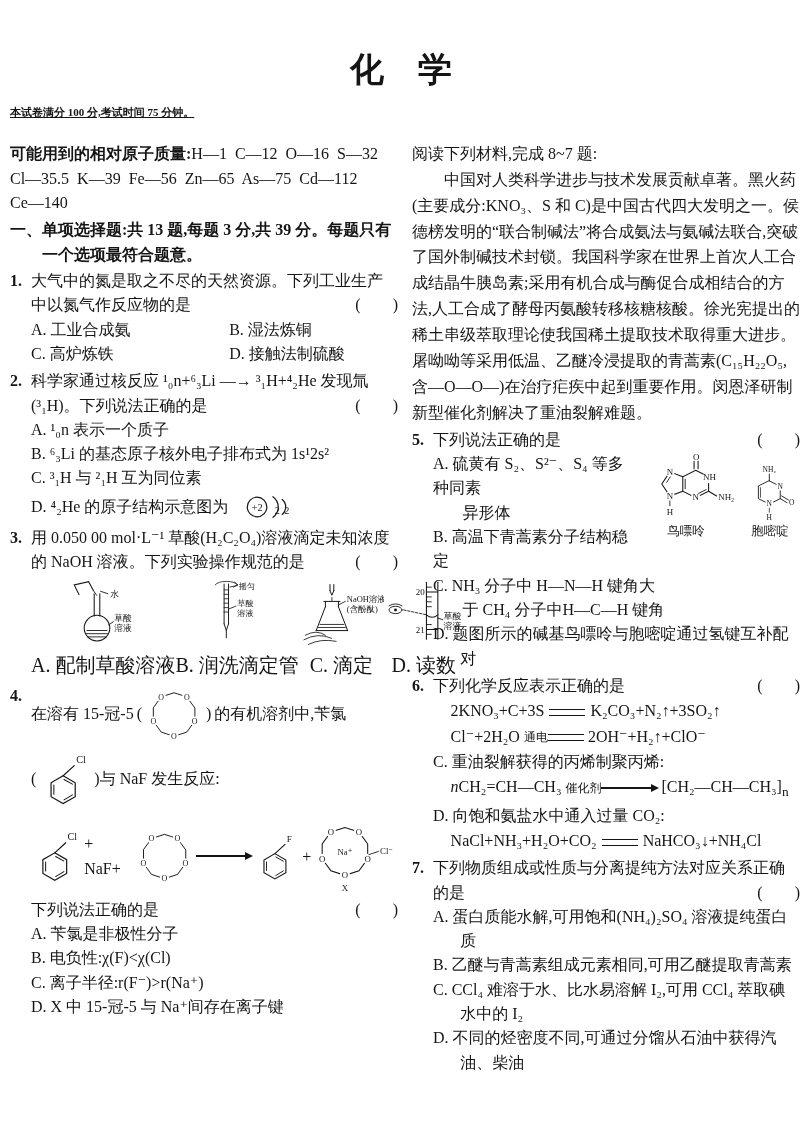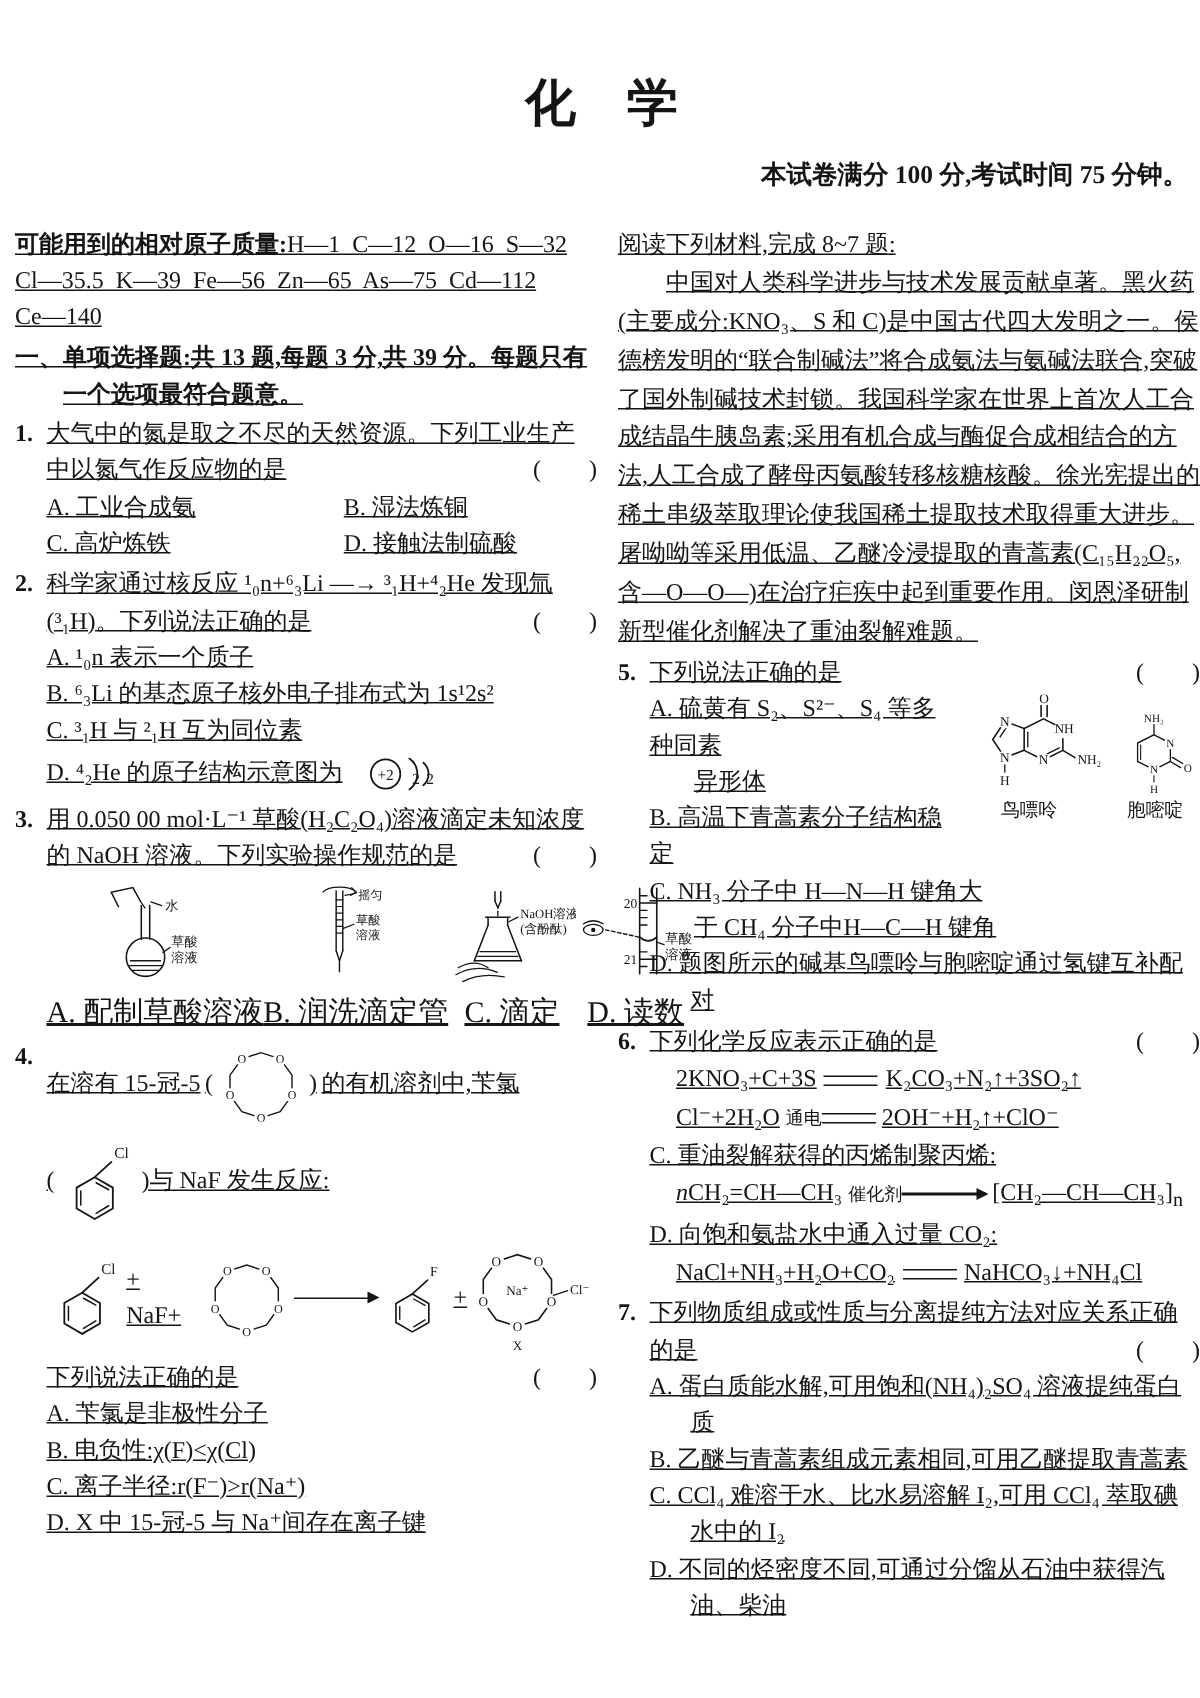--- a/index.html
+++ b/index.html
@@ -1,22 +1,22 @@
 <!DOCTYPE html>
 <html><head>
 <meta charset="utf-8">
 <style>
   html,body{margin:0;padding:0;}
   body{width:800px;height:1132px;background:#fff;color:#151515;overflow:hidden;
        font-family:"Liberation Serif","DejaVu Serif",serif;font-size:16px;line-height:1.52;}
   .page{box-sizing:border-box;padding:44px 8px 0 10px;}
   .title{text-align:center;font-size:34px;font-weight:bold;margin:0 0 8px;white-space:pre;}
-  .subtitle{text-align:right;font-size:17px;font-weight:bold;margin:0 0 22px;}
+  .subtitle{text-align:left;font-size:11px;font-weight:bold;margin:0 0 22px;text-decoration:underline;}
   .cols{display:flex;gap:14px;align-items:flex-start;}
-  .col{width:388px;flex:0 0 388px;text-decoration:underline;}
+  .col{width:388px;flex:0 0 388px;}
   p{margin:0;}
   .b{font-weight:bold;}
   .pre{white-space:pre-wrap;}
   .masses p{margin:0;}
   .section{font-weight:bold;padding-left:2em;text-indent:-2em;margin:3px 0 2px;}
   .q{position:relative;padding-left:21px;margin:2px 0 3px;}
   .qnum{position:absolute;left:0;top:0;font-weight:bold;}
   .br{float:right;}
   .opt{margin:0;}
   .optw{padding-left:1.7em;text-indent:-1.7em;}

